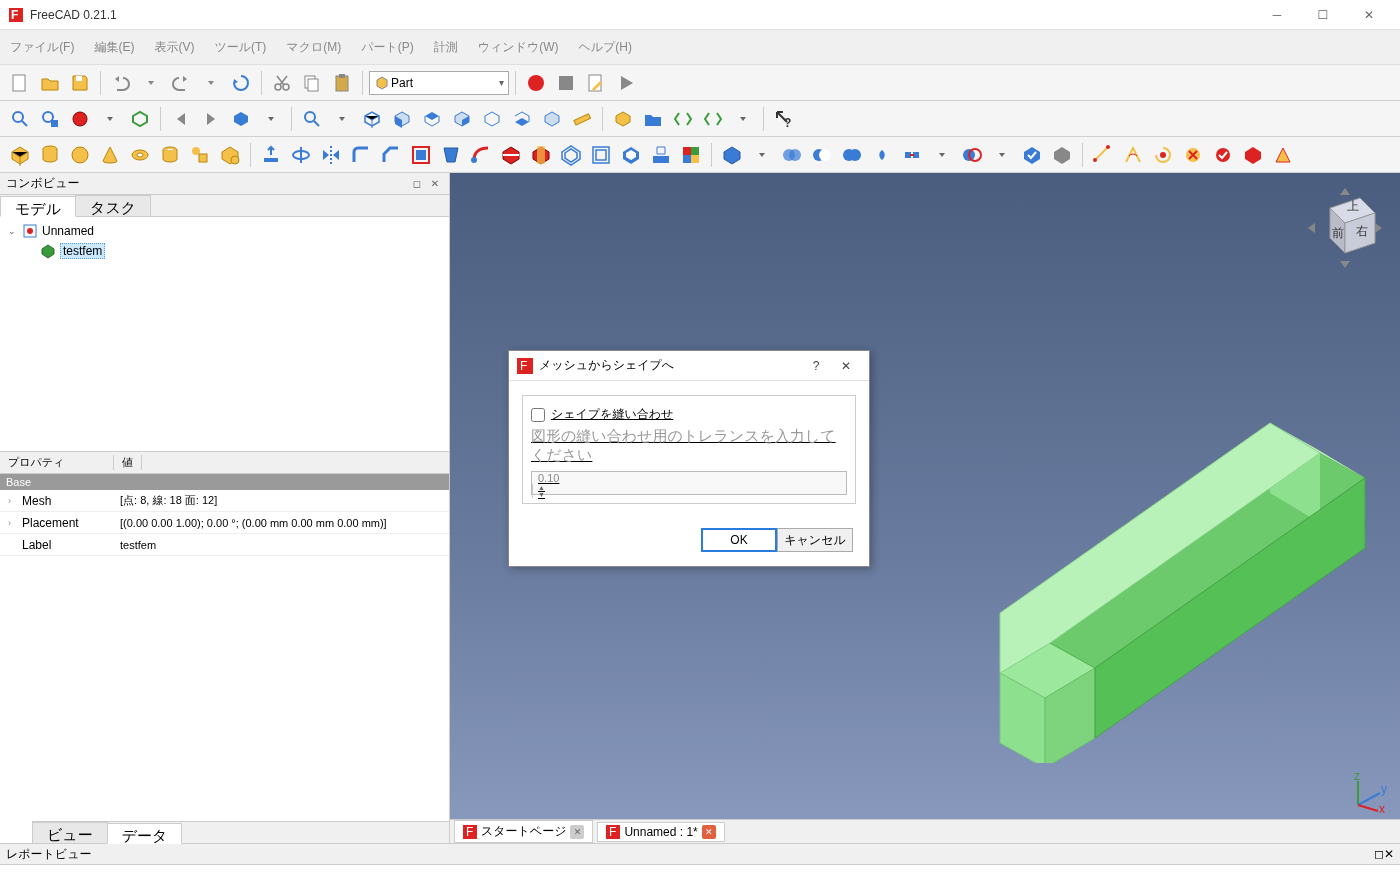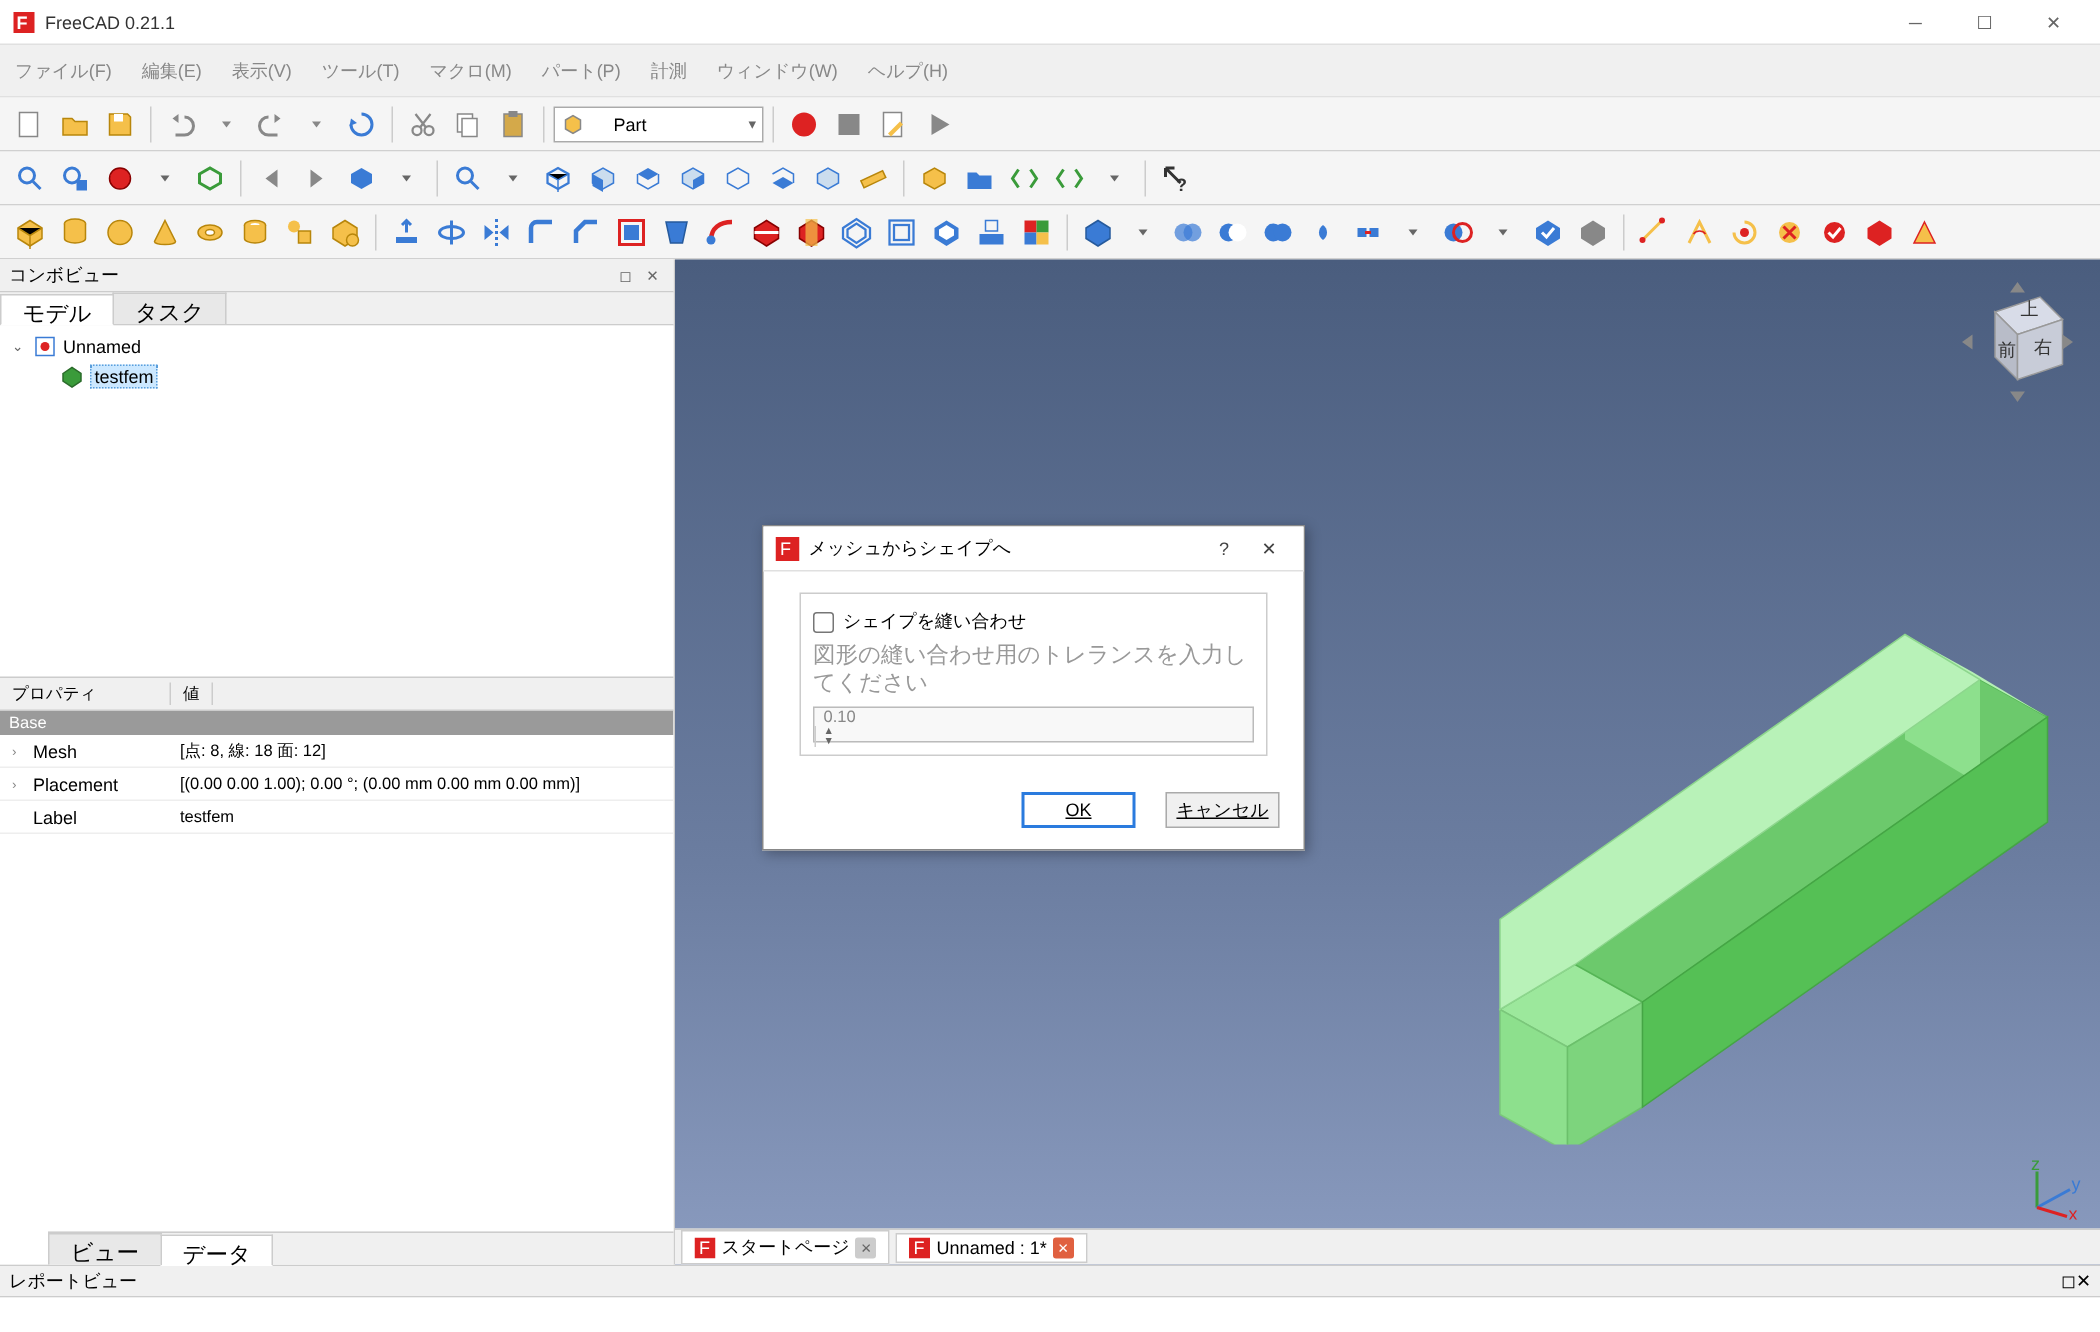--- a/index.html
+++ b/index.html
@@ -7,21 +7,21 @@
 .titlebar { height: 30px; background: #fff; display: flex; align-items: center; padding: 0 8px; border-bottom: 1px solid #e0e0e0; }
 .titlebar .app-icon { width: 16px; height: 16px; margin-right: 6px; }
 .titlebar .title { flex: 1; color: #333; }
 .winbtns { display: flex; gap: 0; }
 .winbtn { width: 46px; height: 30px; display: flex; align-items: center; justify-content: center; color: #666; }
 .menubar { height: 22px; background: #f0f0f0; display: flex; align-items: center; padding: 17px 4px; gap: 8px; color: #888; border-bottom: 1px solid #e0e0e0; }
 .menubar span { padding: 2px 6px; }
 .toolbar { height: 36px; background: #f5f5f5; display: flex; align-items: center; padding: 2px 6px; gap: 2px; border-bottom: 1px solid #d0d0d0; }
 .tbbtn { width: 28px; height: 28px; display: flex; align-items: center; justify-content: center; border: 1px solid transparent; }
 .sep { width: 1px; height: 24px; background: #ccc; margin: 0 4px; }
-.workbench-sel { width: 140px; height: 24px; border: 1px solid #aaa; background: #fff; display: flex; align-items: center; padding: 0 4px; gap: 19px; }
+.workbench-sel { width: 140px; height: 24px; border: 1px solid #aaa; background: #fff; display: flex; align-items: center; padding: 0 4px; gap: 1px; }
 .workbench-sel::after { content: "▾"; margin-left: auto; color: #666; font-size: 10px; }
 .main { display: flex; height: 670px; }
 .leftpanel { width: 450px; display: flex; flex-direction: column; border-right: 1px solid #ccc; background: #fff; }
 .panel-header { height: 22px; background: #f0f0f0; border-bottom: 1px solid #ccc; display: flex; align-items: center; padding: 0 6px; font-size: 11px; }
 .panel-header .spacer { flex: 1; }
 .panel-header .pbtn { width: 16px; height: 16px; display: flex; align-items: center; justify-content: center; color: #666; font-size: 10px; margin-left: 2px; }
 .tabs { display: flex; height: 22px; border-bottom: 1px solid #ccc; background: #f0f0f0; }
 .tab { padding: 3px 14px; border: 1px solid #ccc; border-bottom: none; margin-right: -1px; background: #e8e8e8; font-size: 15px; }
 .tab.active { background: #fff; border-bottom: 1px solid #fff; position: relative; top: 1px; }
 .tree { flex: 0 0 235px; padding: 4px; overflow: auto; border-bottom: 1px solid #ccc; background: #fff; }
@@ -45,30 +45,30 @@
 .doc-tab { display: flex; align-items: center; gap: 4px; padding: 2px 8px; background: #fff; border: 1px solid #ccc; font-size: 11px; }
 .doc-tab .xbtn { width: 14px; height: 14px; background: #e06040; color: #fff; display: flex; align-items: center; justify-content: center; font-size: 9px; border-radius: 2px; }
 .doc-tab .xbtn.gray { background: #ccc; color: #666; }
 .navcube { position: absolute; top: 10px; right: 10px; width: 90px; height: 90px; }
 .axes { position: absolute; bottom: 30px; right: 10px; width: 40px; height: 40px; }
 .dialog { position: absolute; top: 350px; left: 508px; width: 362px; background: #fff; border: 1px solid #888; box-shadow: 2px 2px 8px rgba(0,0,0,.3); }
 .dialog-title { height: 30px; display: flex; align-items: center; padding: 0 8px; background: #fff; border-bottom: 1px solid #e0e0e0; }
 .dialog-title .dicon { width: 16px; height: 16px; margin-right: 6px; }
 .dialog-title .dt { flex: 1; font-size: 12px; }
 .dialog-title .dbtn { width: 30px; height: 30px; display: flex; align-items: center; justify-content: center; color: #444; }
-.dialog-body { padding: 14px 24px; }
+.dialog-body { padding: 14px 13px; text-decoration: underline; }
 .dialog-group { border: 1px solid #ccc; padding: 10px 8px 8px; position: relative; }
 .chk-row { display: flex; align-items: center; gap: 6px; margin-bottom: 4px; }
 .chk-row input { width: 14px; height: 14px; }
 .hint { color: #999; font-size: 15px; margin-bottom: 6px; }
 .spin { display: flex; border: 1px solid #bbb; height: 24px; background: #f8f8f8; flex-direction: column; }
 .spin input { flex: 1; border: none; padding: 0 6px; background: transparent; color: #888; font-size: 11px; }
 .spin .spinbtns { width: 18px; display: flex; flex-direction: column; border-left: 1px solid #ccc; }
 .spin .sb { flex: 1; display: flex; align-items: center; justify-content: center; font-size: 7px; color: #666; }
-.dialog-footer { display: flex; justify-content: flex-end; gap: 20px; padding: 10px 16px 14px; text-decoration: underline; }
+.dialog-footer { display: flex; justify-content: flex-end; gap: 0; padding: 10px 16px 14px; }
 .dlg-btn { min-width: 76px; height: 24px; border: 1px solid #aaa; background: #f0f0f0; display: flex; align-items: center; justify-content: center; font-size: 12px; }
 .dlg-btn.primary { border: 2px solid #2a7bde; background: #fff; }
 .reportview-hdr { height: 22px; background: #f0f0f0; border-top: 1px solid #ccc; border-bottom: 1px solid #ccc; display: flex; align-items: center; padding: 0 6px; font-size: 11px; }
 .reportview-body { height: 96px; background: #fff; }
 svg { display: block; }
 </style>
 </head>
 <body>
 
 <div class="titlebar">

